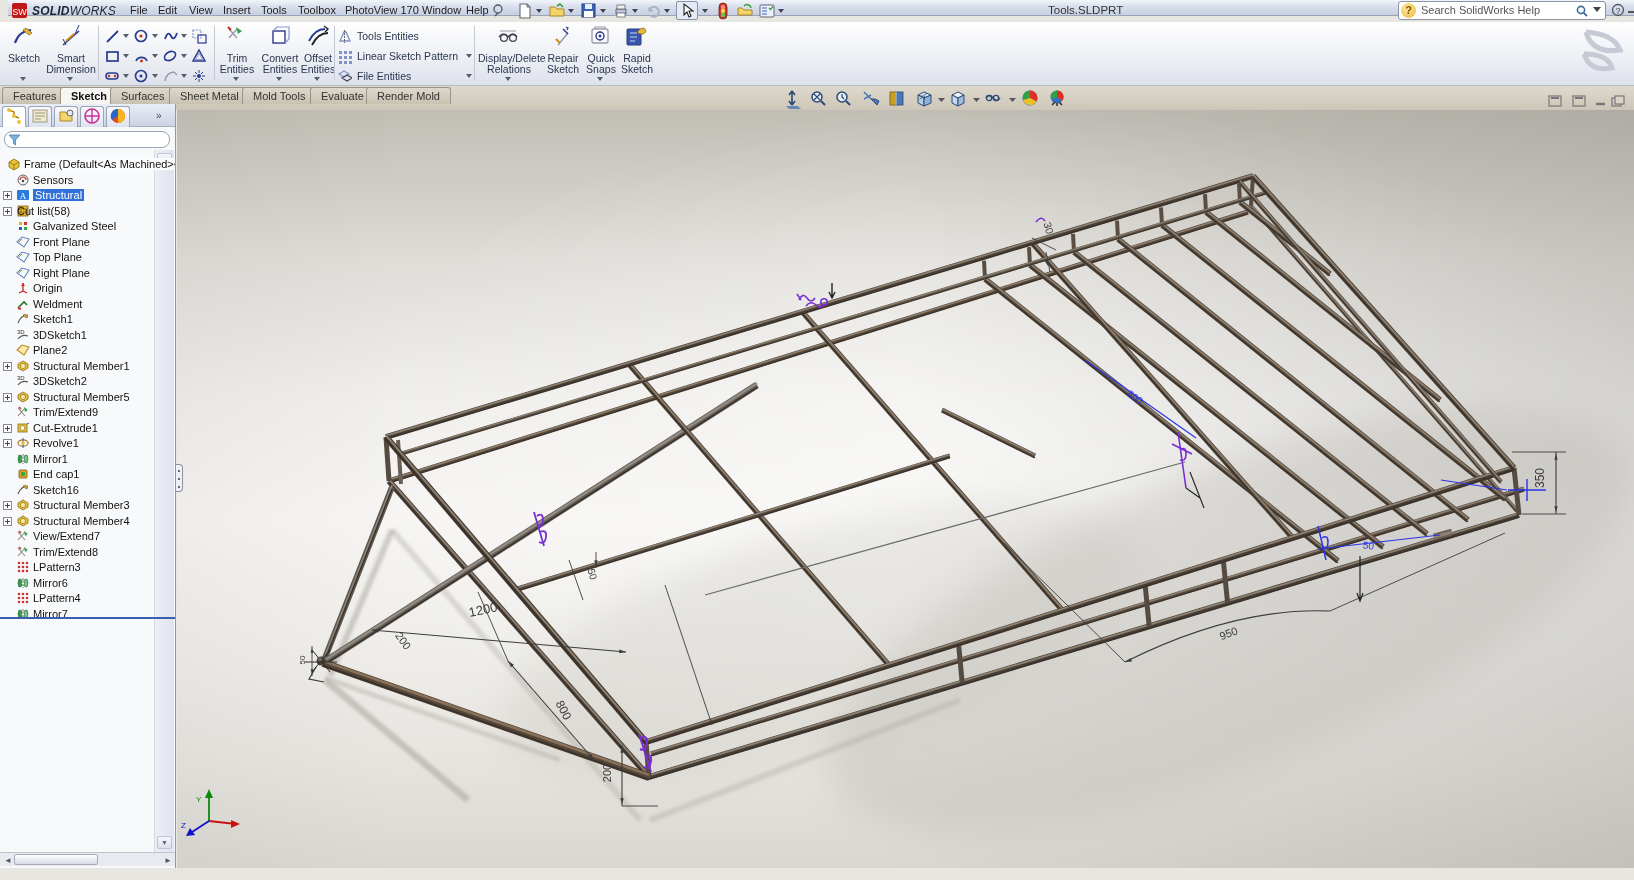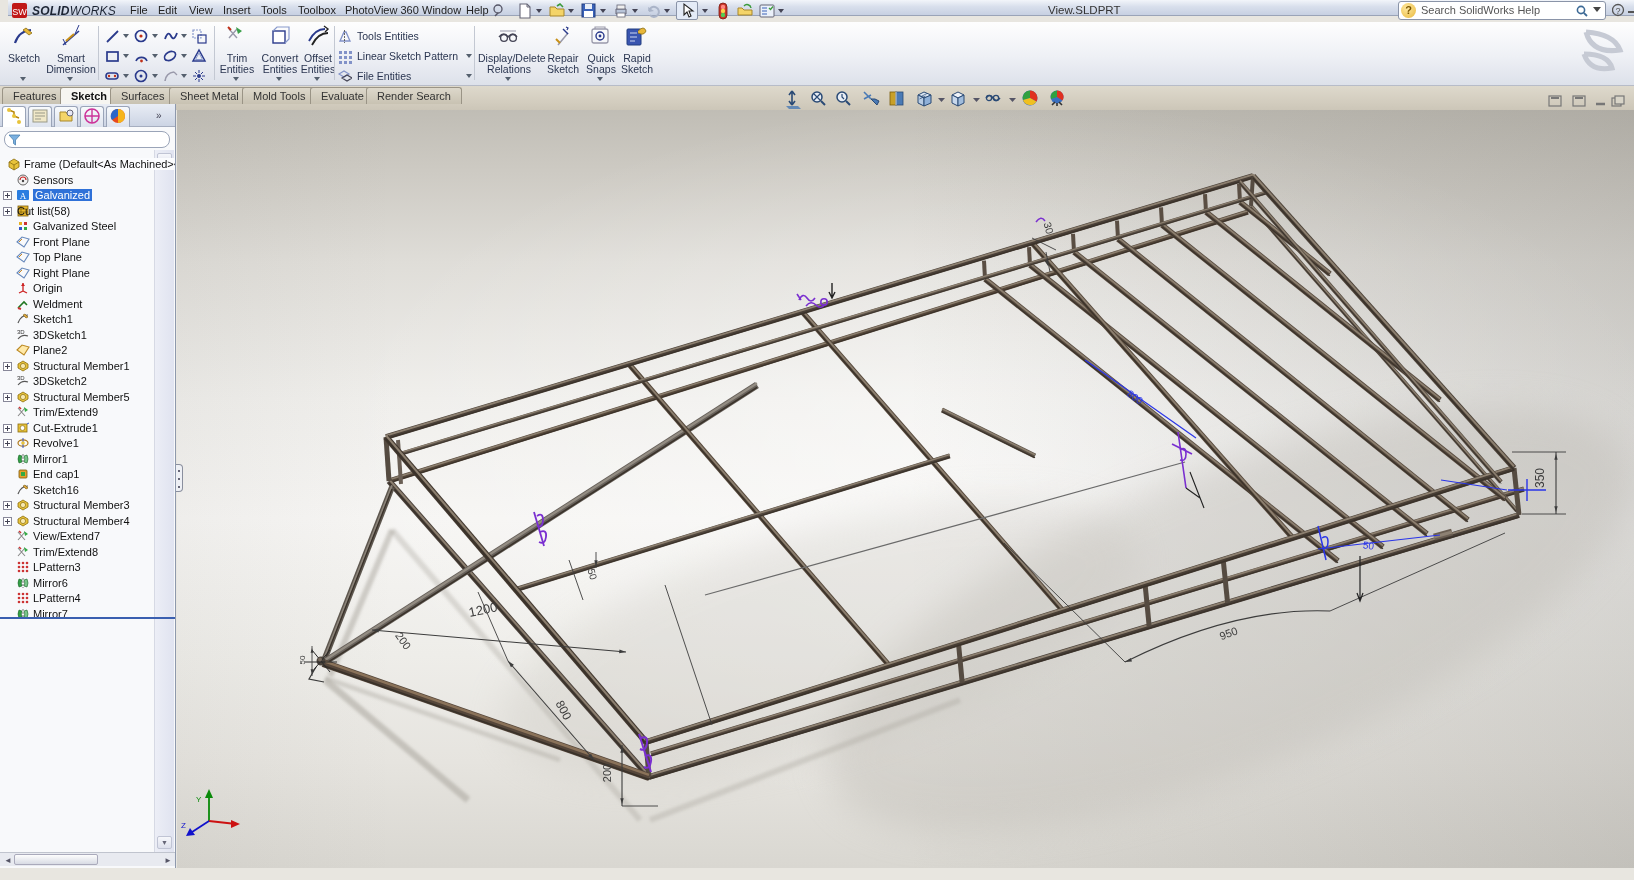--- a/index.html
+++ b/index.html
@@ -401,21 +401,21 @@
         <rect x="1" y="1" width="15" height="15" rx="2" fill="#c01818"></rect>
         <text x="8.5" y="12.5" font-size="9" fill="#fff" text-anchor="middle" font-family="Liberation Sans">SW</text>
       </svg>
  <div id="swname">SOLID<span style="font-weight:normal">WORKS</span></div>
  <div class="menu" style="left:122px">File</div>
       <div class="menu" style="left:150px">Edit</div>
       <div class="menu" style="left:181px">View</div>
       <div class="menu" style="left:215px">Insert</div>
       <div class="menu" style="left:253px">Tools</div>
       <div class="menu" style="left:290px">Toolbox</div>
-      <div class="menu" style="left:337px">PhotoView 360</div>
+      <div class="menu" style="left:337px">PhotoView 170</div>
       <div class="menu" style="left:414px">Window</div>
       <div class="menu" style="left:458px">Help</div>
       <svg class="menu" style="left:483px;top:3px" width="14" height="14" viewBox="0 0 14 14">
         <circle cx="7" cy="6" r="4" fill="none" stroke="#556" stroke-width="1.3"></circle>
         <path d="M7 10 l-3 3" stroke="#556" stroke-width="1.5"></path>
       </svg>
  <svg class="qicon" style="left:508px" viewBox="0 0 18 18">
         <path d="M4 2 h7 l3 3 v11 h-10 Z" fill="#fff" stroke="#667" stroke-width="1.1"></path>
         <path d="M11 2 v3 h3" fill="none" stroke="#667" stroke-width="1"></path>
       </svg>
@@ -457,21 +457,21 @@
       <svg class="qicon" style="left:728px" viewBox="0 0 18 18">
         <path d="M2 13 V6 h4 l2 2 h8 v5 Z" fill="#f4d468" stroke="#a8872a" stroke-width="1"></path>
         <path d="M8 4 a4 4 0 0 1 7 2" fill="none" stroke="#3a9a3a" stroke-width="1.4"></path>
       </svg>
       <svg class="qicon" style="left:750px" viewBox="0 0 18 18">
         <rect x="2" y="3" width="14" height="12" rx="1" fill="#eaf0fa" stroke="#667" stroke-width="1"></rect>
         <path d="M4 6 h5 M4 9 h5 M4 12 h5" stroke="#3a62b8" stroke-width="1.2"></path>
         <path d="M11 6 l1.5 1.5 2.5 -3" stroke="#3a9a3a" stroke-width="1.3" fill="none"></path>
       </svg>
       <div class="qdrp" style="left:770px"></div>
- <div id="doctitle">View.SLDPRT</div>
+ <div id="doctitle">Tools.SLDPRT</div>
  <div id="search">
   <div class="q">?</div>
         <div class="stext">Search SolidWorks Help</div>
   <svg class="mag" style="position:absolute;right:16px;top:2px" width="14" height="14" viewBox="0 0 14 14">
           <circle cx="6" cy="6" r="3.6" fill="none" stroke="#3d6a96" stroke-width="1.6"></circle>
           <path d="M8.8 8.8 L12 12" stroke="#3d6a96" stroke-width="1.8"></path>
         </svg>
   <div class="drp"></div>
  </div>
  <svg class="winbtn" style="left:1604px;top:3px" width="26" height="15" viewBox="0 0 26 15">
@@ -629,21 +629,21 @@
       </svg>
     </div>
 
 <div id="tabstrip">
  <div class="ftab" style="left:2px">Features</div>
  <div class="ftab active" style="left:60px">Sketch</div>
  <div class="ftab" style="left:110px">Surfaces</div>
  <div class="ftab" style="left:169px">Sheet Metal</div>
  <div class="ftab" style="left:242px">Mold Tools</div>
  <div class="ftab" style="left:310px">Evaluate</div>
- <div class="ftab" style="left:366px">Render Search</div>
+ <div class="ftab" style="left:366px">Render Mold</div>
  <svg style="position:absolute;left:1548px;top:9px" width="80" height="13" viewBox="0 0 80 13">
         <g stroke="#777" fill="none" stroke-width="1.2">
           <rect x="1" y="1" width="12" height="10"></rect>
           <path d="M3 3 h8" stroke-width="2"></path>
           <rect x="25" y="1" width="12" height="10"></rect>
           <path d="M27 3 h8" stroke-width="2"></path>
           <path d="M48 9 h9" stroke-width="2.5"></path>
           <rect x="64" y="3" width="9" height="8"></rect>
           <rect x="67" y="1" width="9" height="8" fill="#d8d4c8"></rect>
         </g>
@@ -670,21 +670,21 @@
             <circle cx="7" cy="8" r="1.2" fill="#444"></circle>
           </svg>
           <span class="tlabel" style="left:33px">Sensors</span>
         </div>
 <div class="trow" style="top:84.0px">
           <span class="plus" style="left:3px"></span>
           <svg class="ticon" style="left:16px" viewBox="0 0 14 14">
             <rect x="1" y="2" width="12" height="10" rx="1" fill="#2a7de0"></rect>
             <text x="7" y="11" font-size="9" fill="#fff" text-anchor="middle" font-family="Liberation Serif">A</text>
           </svg>
-          <span class="tlabel sel" style="left:33px">Galvanized</span>
+          <span class="tlabel sel" style="left:33px">Structural</span>
         </div>
 <div class="trow" style="top:99.5px">
           <span class="plus" style="left:3px"></span>
           <svg class="ticon" style="left:16px" viewBox="0 0 14 14">
             <rect x="2" y="2" width="10" height="10" fill="#e9b82c" stroke="#7a5c0a" stroke-width="0.8"></rect>
             <path d="M2 5 h10 M2 8 h10 M5 2 v10" stroke="#7a5c0a" stroke-width="0.7"></path>
           </svg>
           <span class="tlabel" style="left:17px">Cut list(58)</span>
         </div>
 <div class="trow" style="top:115.0px">

